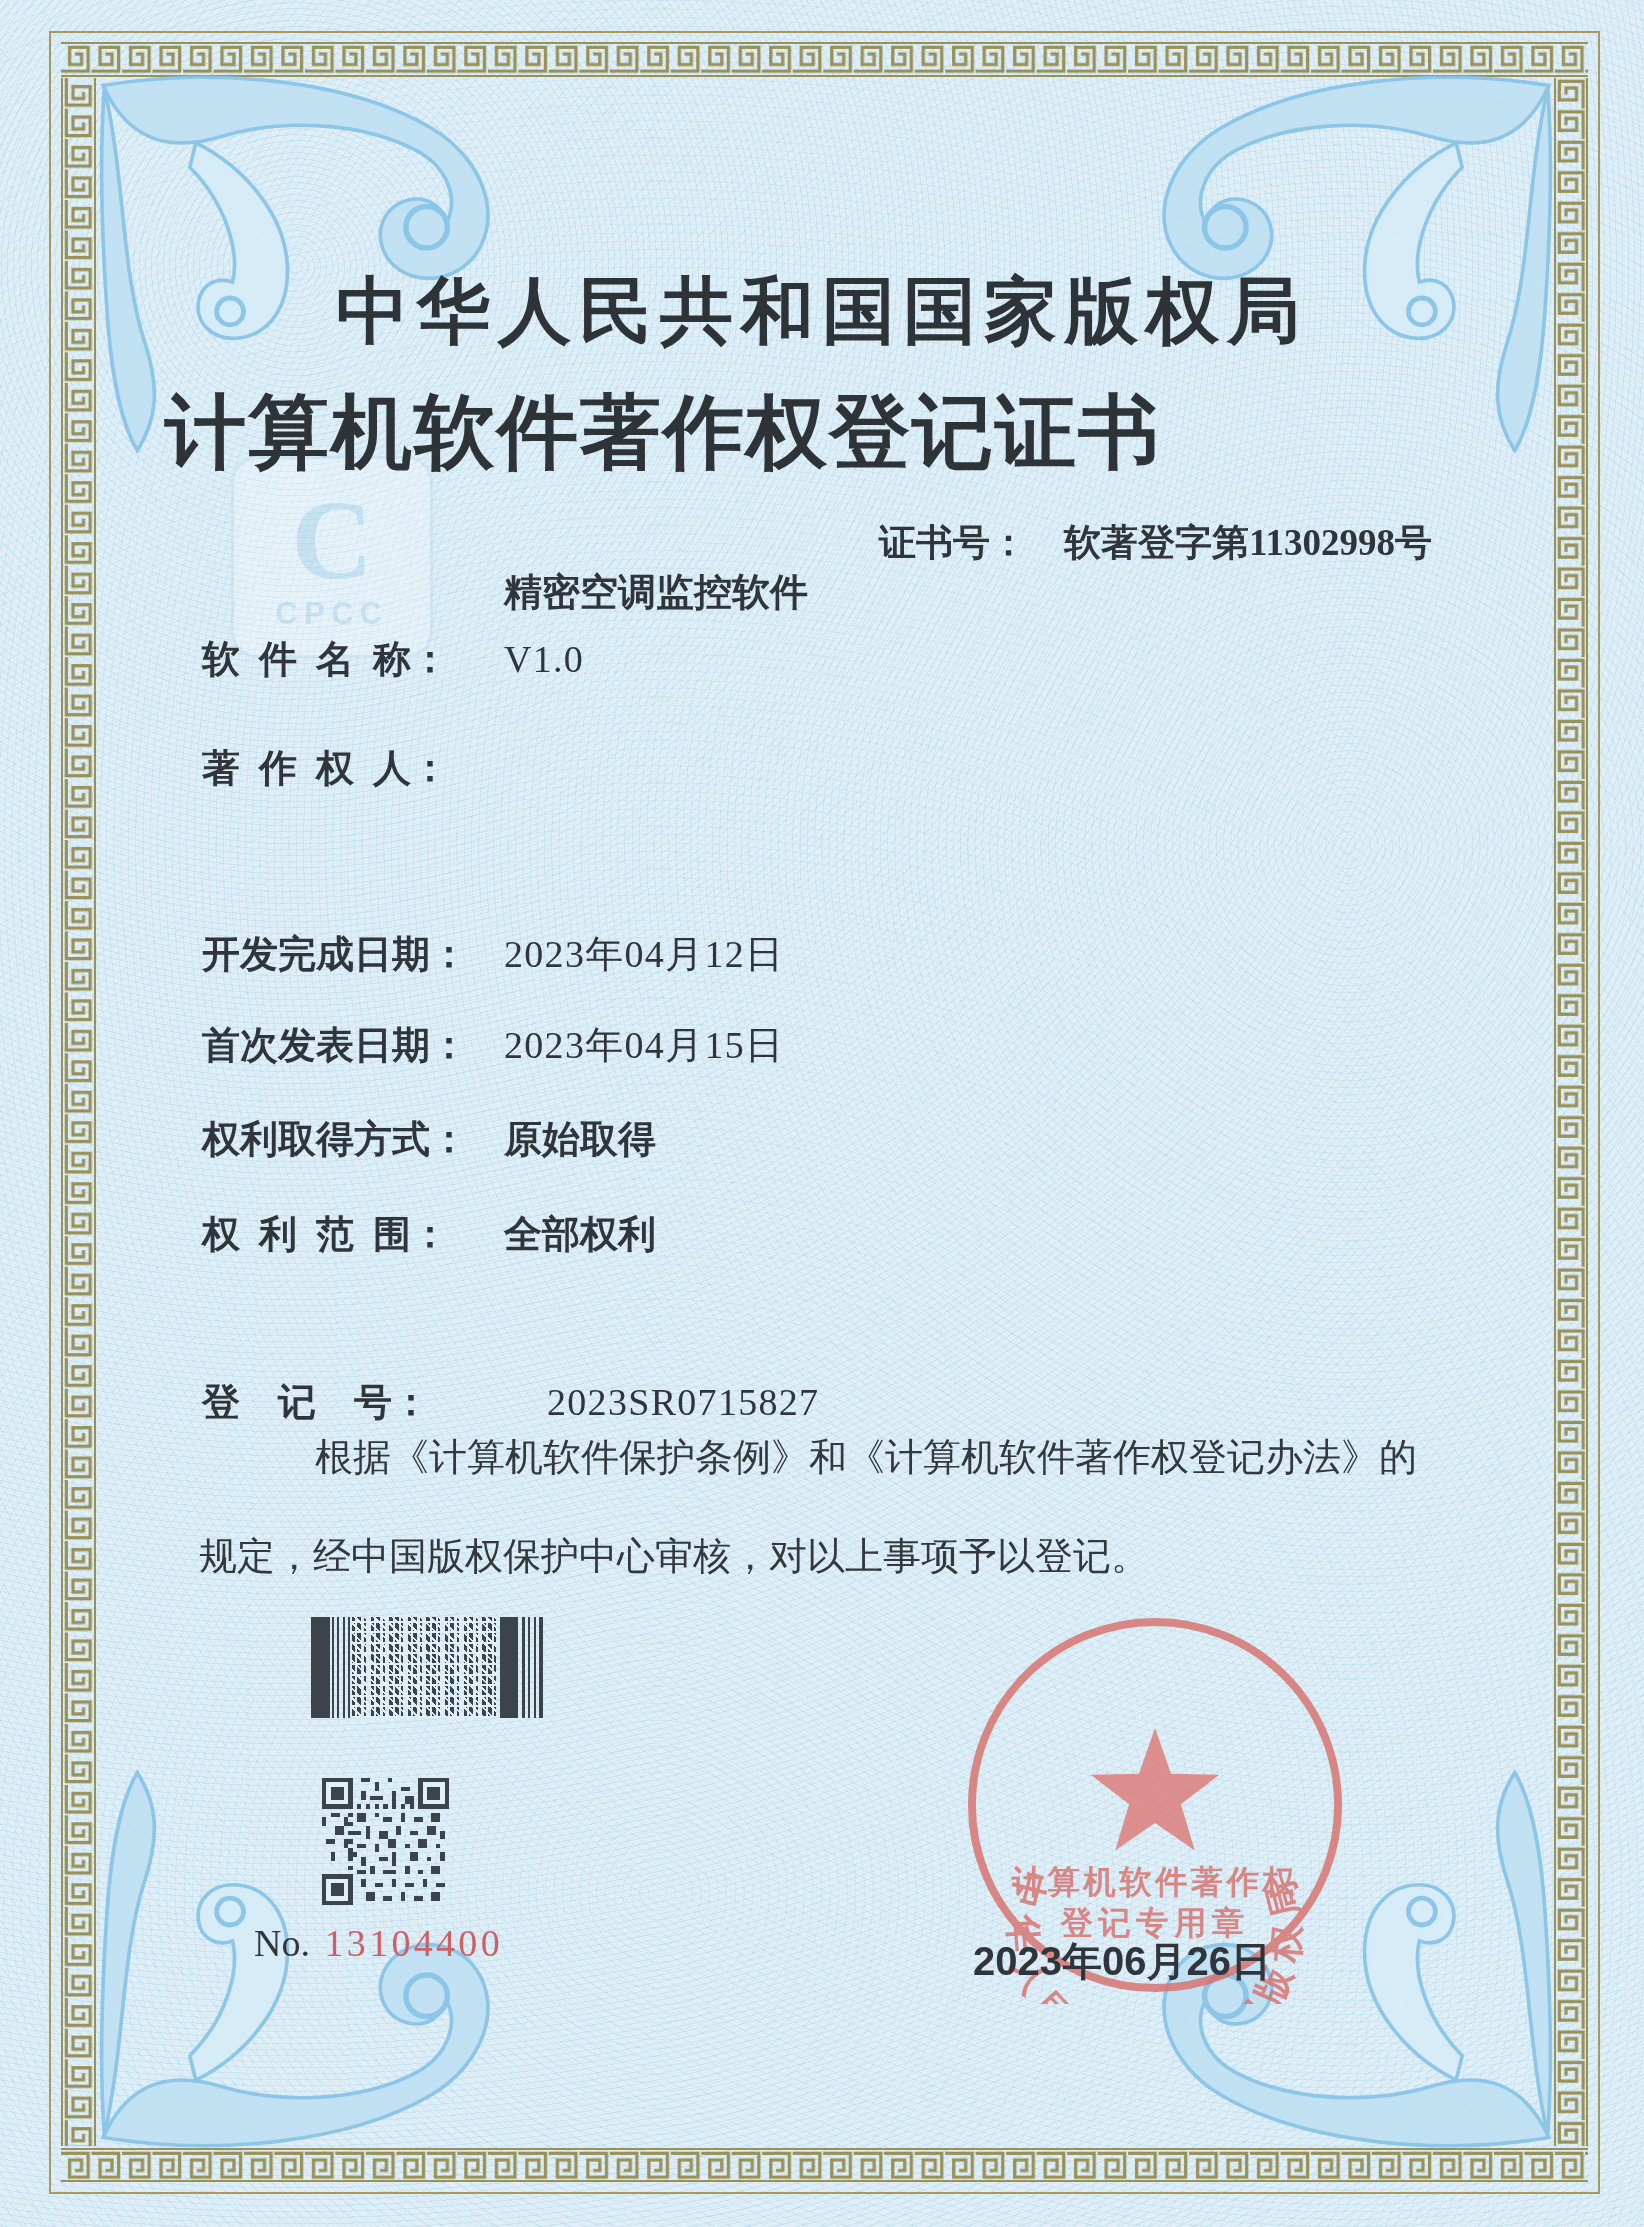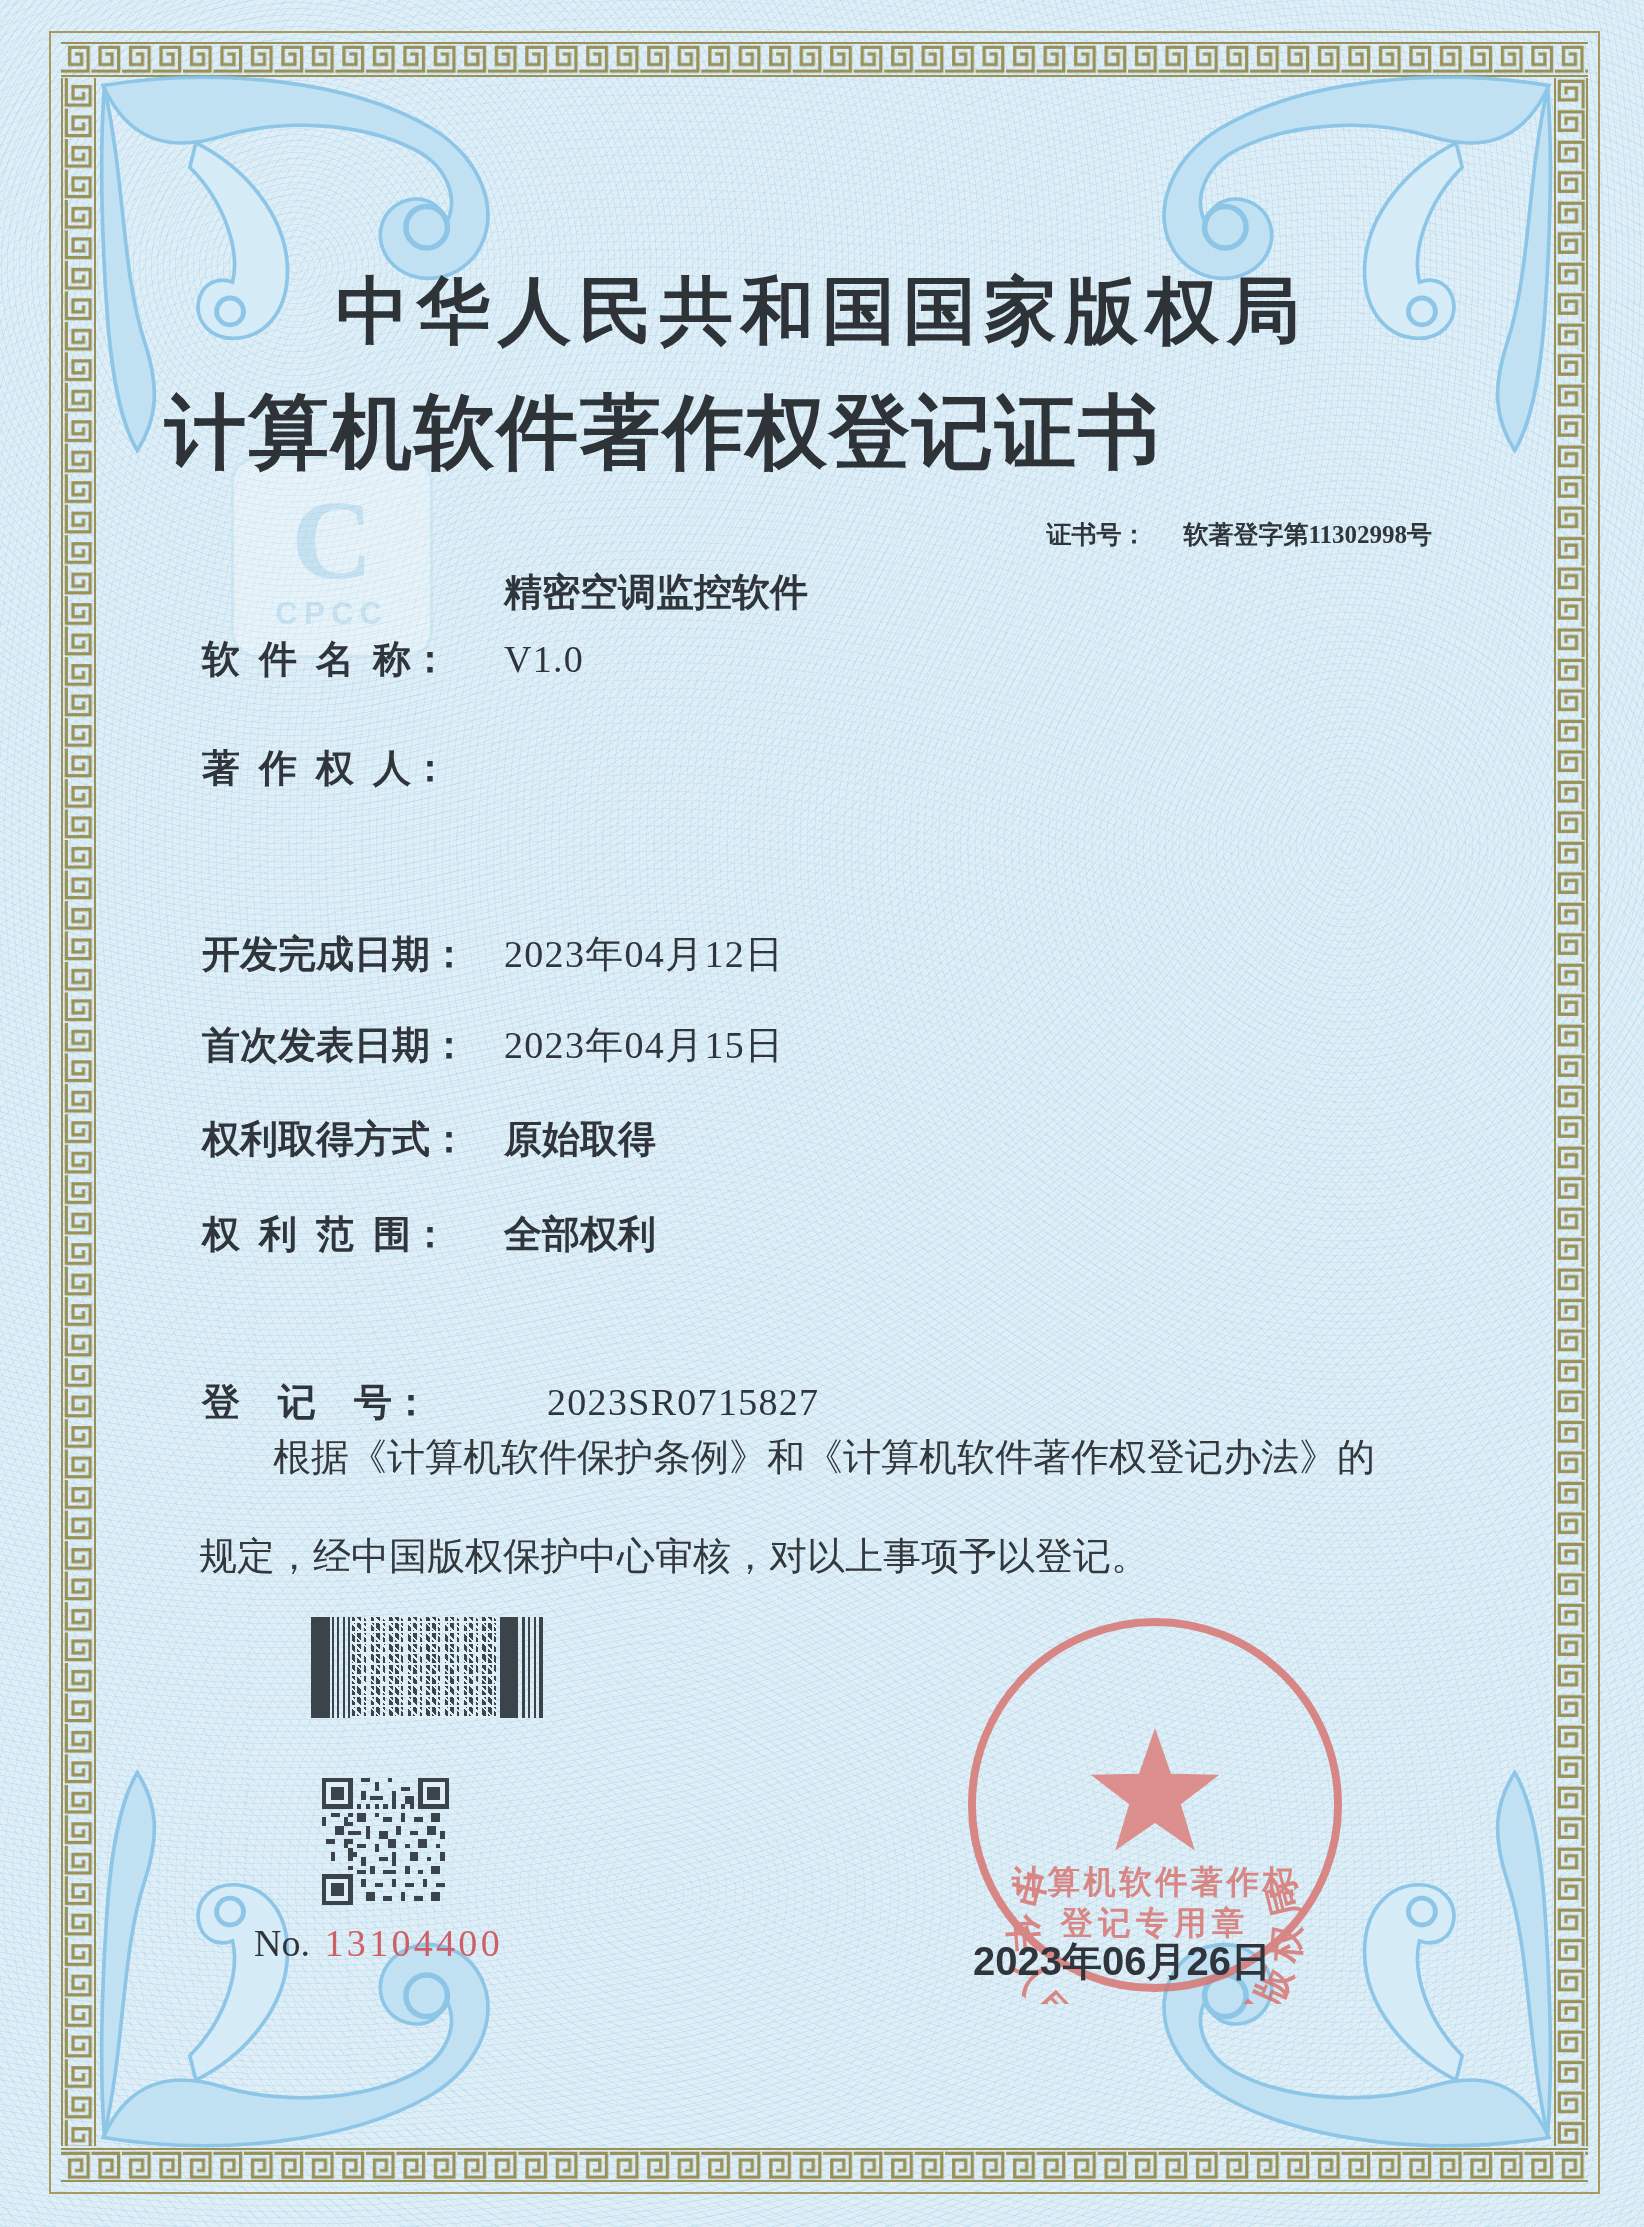--- a/index.html
+++ b/index.html
@@ -33,29 +33,29 @@
   .watermark{left:231px;top:456px;width:196px;height:196px;border-radius:26.5px;
     background:rgba(255,255,255,.5);border:3.3px solid rgba(178,214,233,.75);
     display:flex;flex-direction:column;align-items:center;justify-content:center;opacity:.5;}
   .watermark .wm-c{font-size:113px;line-height:1;color:rgba(170,210,232,.95);font-weight:700;font-family:"Liberation Serif",serif;}
   .watermark .wm-t{font-size:30.5px;letter-spacing:6.6px;color:rgba(170,210,232,.95);font-weight:700;}
   
   .title1{top:263px;left:0;width:1644px;text-align:center;font-family:"Liberation Serif",serif;
     font-size:73px;font-weight:900;letter-spacing:8px;color:#2e3338;z-index:3;}
   .title2{top:379px;left:0;width:1326px;text-align:center;font-family:"Liberation Serif",serif;
     font-size:81px;font-weight:900;letter-spacing:2px;color:#2e3338;z-index:3;}
-  .certline{top:518px;right:212px;font-family:"Liberation Serif",serif;font-size:25px;font-weight:700;color:#2f353a;z-index:3;}
+  .certline{top:518px;right:212px;font-family:"Liberation Serif",serif;font-size:37px;font-weight:700;color:#2f353a;z-index:3;}
   .certline .gap{display:inline-block;width:37px;}
   .row{position:absolute;left:202px;display:flex;align-items:flex-end;font-size:38px;font-weight:700;color:#2f353a;z-index:3;line-height:1.25;}
   .row .lbl{flex:0 0 302px;}
   .serif{font-family:"Liberation Serif",serif;font-weight:500;letter-spacing:1.3px;}
   .valcol{display:flex;flex-direction:column;gap:19px;}
   .statement{top:1408px;left:199px;width:1260px;font-family:"Liberation Serif",serif;font-size:38px;
     color:#33383d;z-index:3;line-height:99px;font-weight:500;}
-  .statement .ln1{text-indent:74px;display:block;}
+  .statement .ln1{text-indent:74px;display:block;text-align:center;}
   .statement .ln2{display:block;}
   
   .barcode{left:311px;top:1617px;width:232px;height:101px;display:flex;z-index:3;}
   .bc-l{width:41px;background:
     linear-gradient(90deg,#3b434b 0 18.6px,rgba(0,0,0,0) 18.6px 100%),
     repeating-linear-gradient(90deg,#3b434b 0 2px,rgba(0,0,0,0) 2px 5.3px);}
   .bc-m{flex:1;background:
     repeating-linear-gradient(0deg,#e1f0f7 0 2px,rgba(0,0,0,0) 2px 10.6px),
     repeating-linear-gradient(45deg,#e1f0f7 0 2px,rgba(0,0,0,0) 2px 6.6px),
     repeating-linear-gradient(90deg,#3b434b 0 3.3px,rgba(0,0,0,0) 3.3px 5.3px,#3b434b 5.3px 9.3px,rgba(0,0,0,0) 9.3px 12px,#3b434b 12px 14px,rgba(0,0,0,0) 14px 18.6px);}

